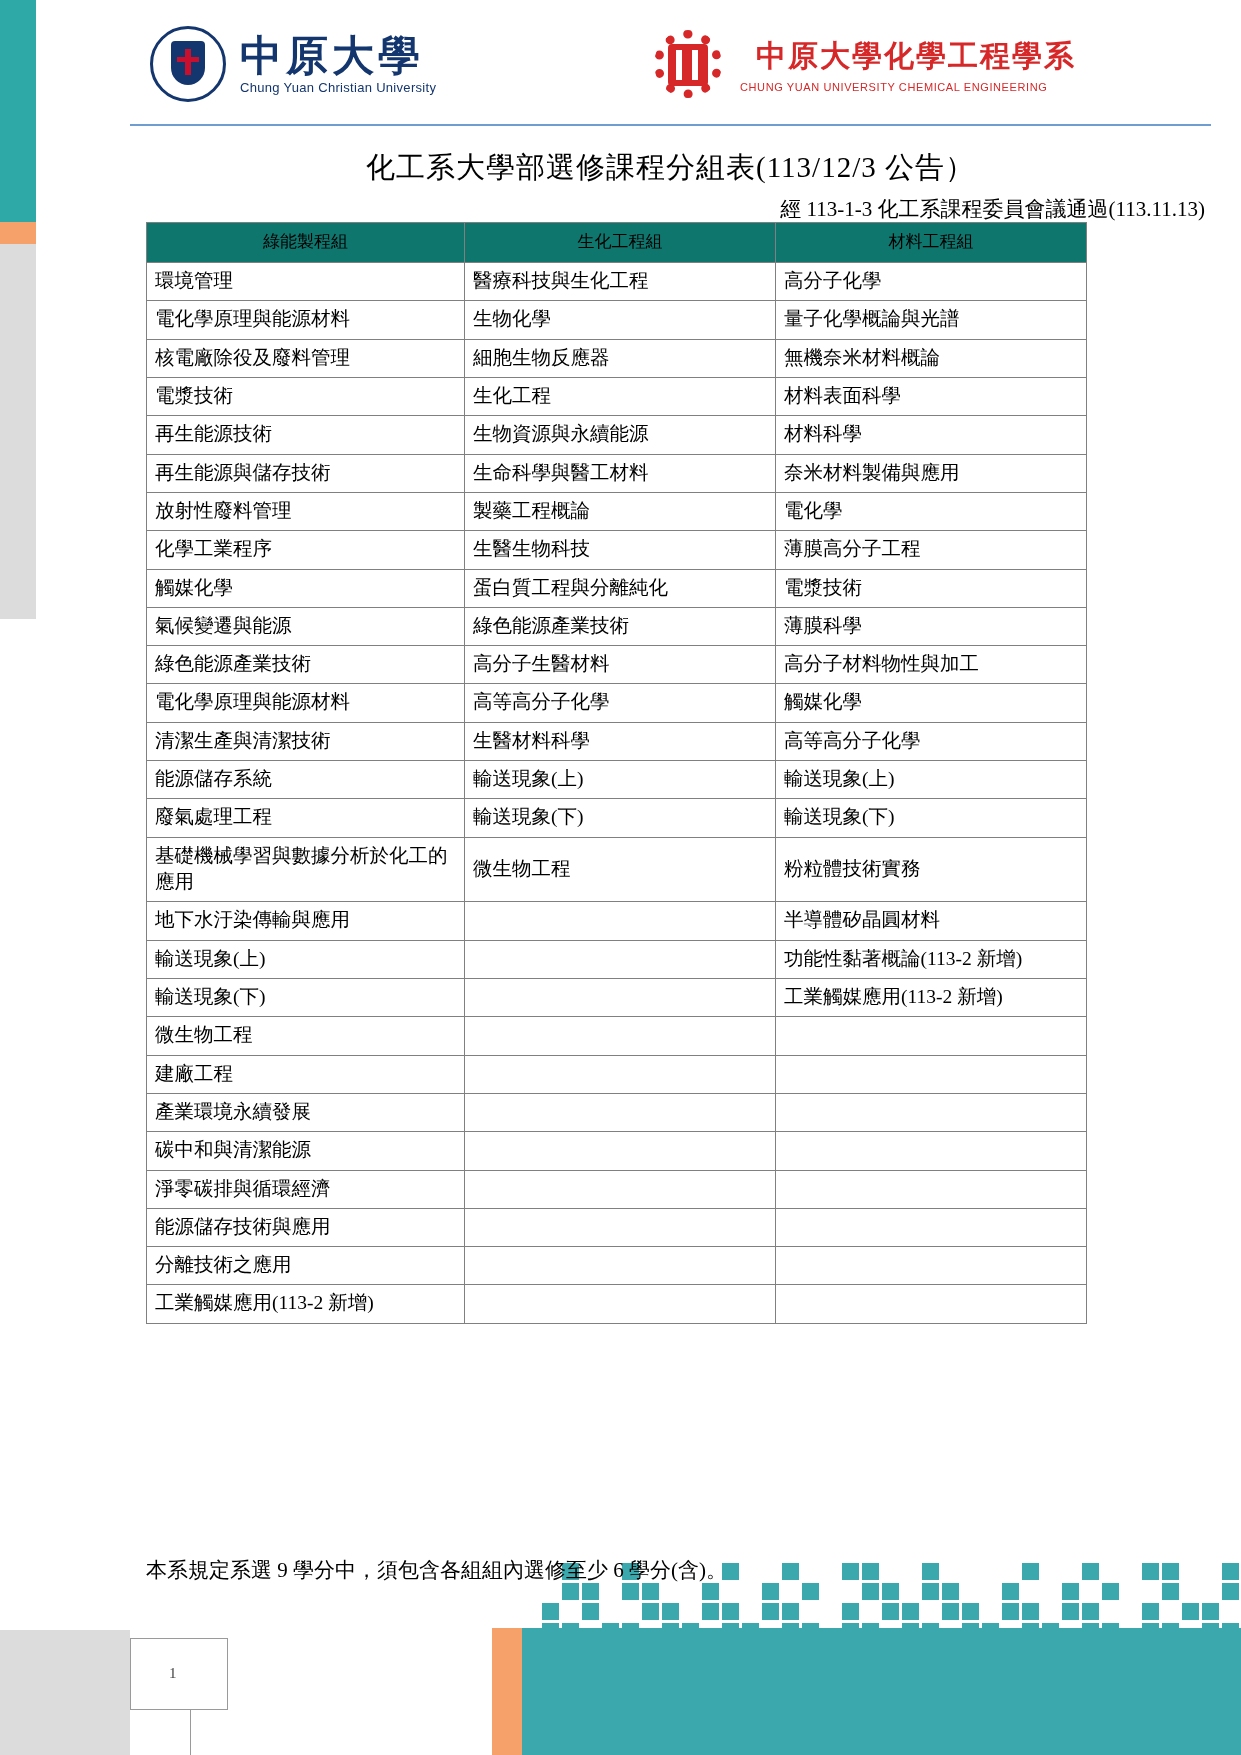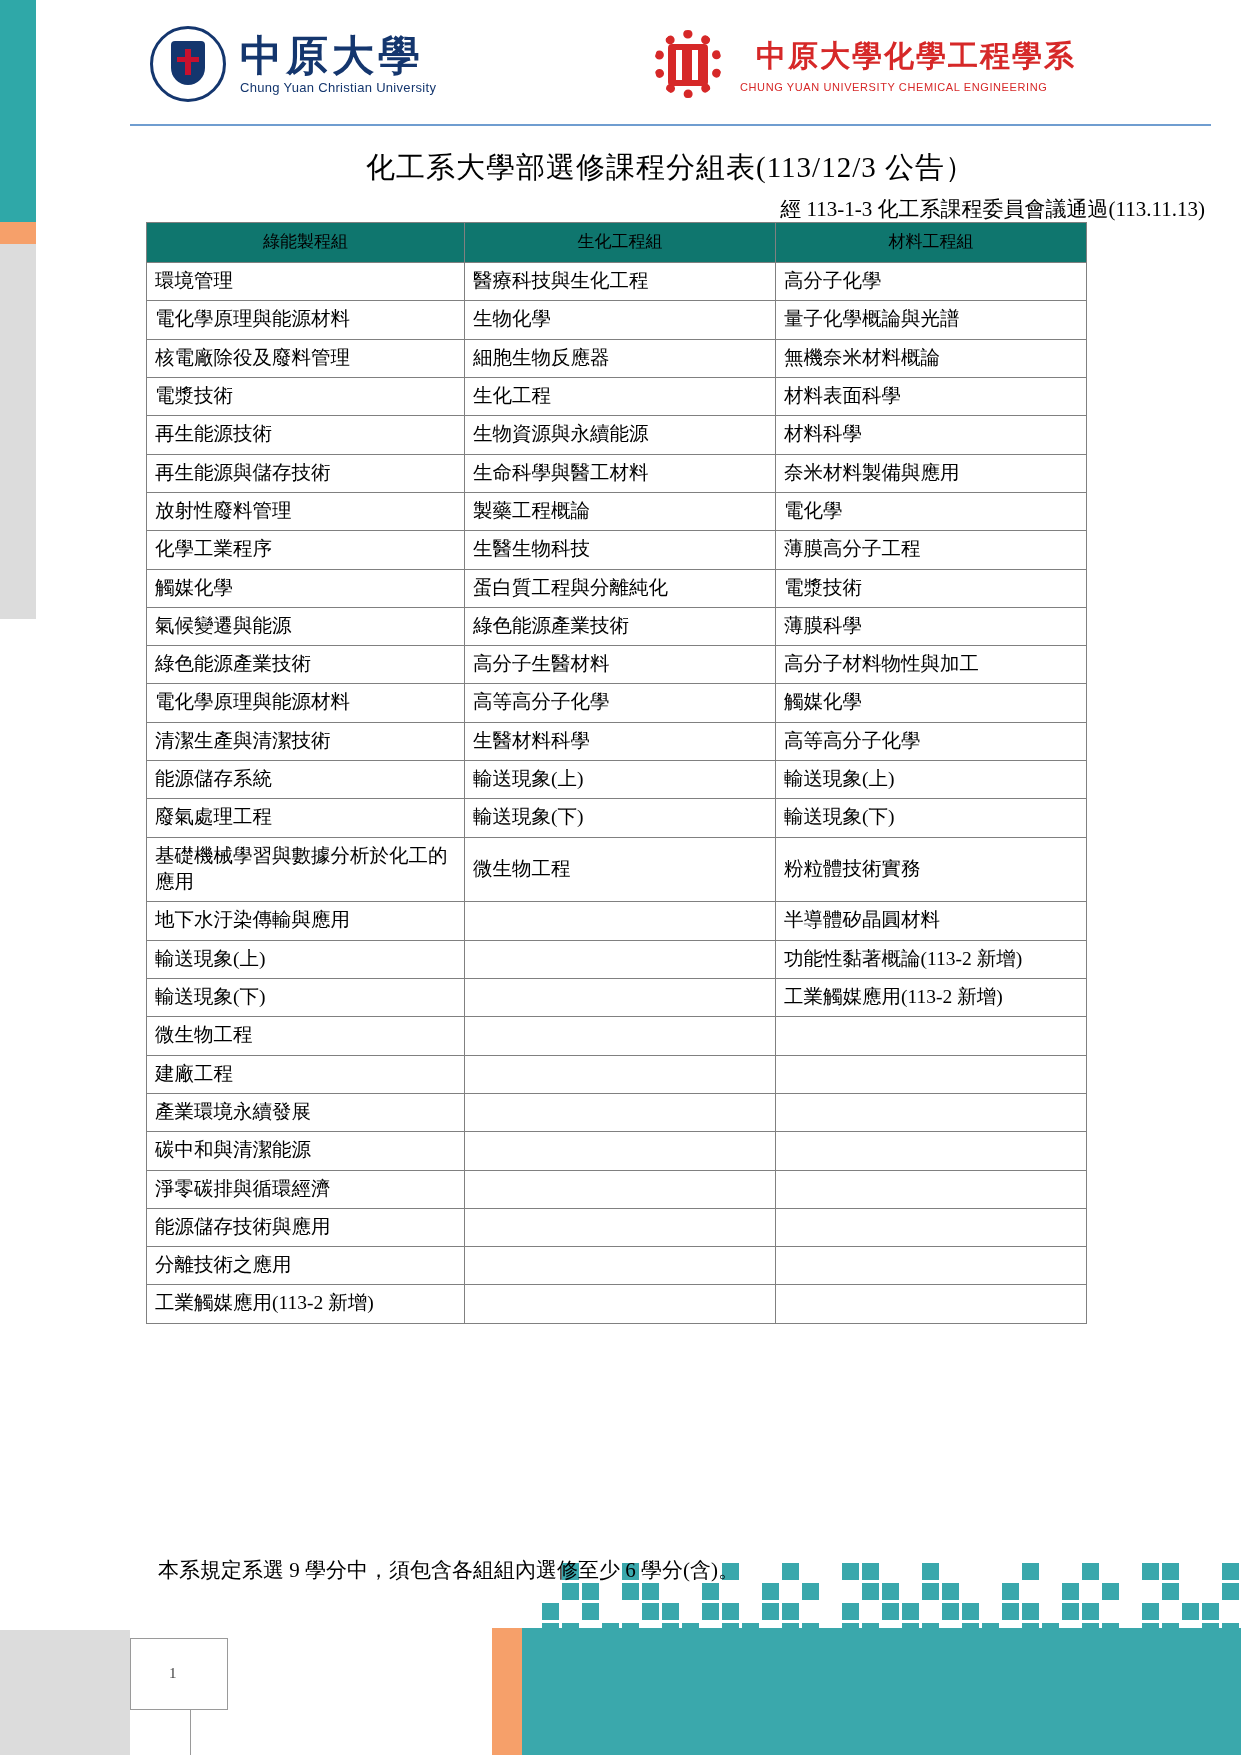--- a/index.html
+++ b/index.html
@@ -267,21 +267,20 @@
   td.red, th.red { color: #d30000; }
   td.tall { height: 74px; }
   td.mid { height: 52px; }
 
   .footnote {
     position: absolute;
     left: 146px;
     top: 1556px;
     font-size: 21px;
     color: #000;
-    margin-left: 12px;
   }
 </style>
 </head>
 <body>
 
 <div class="left-teal"></div>
 <div class="left-orange"></div>
 <div class="left-grey"></div>
 <div class="left-grey2"></div>
 

